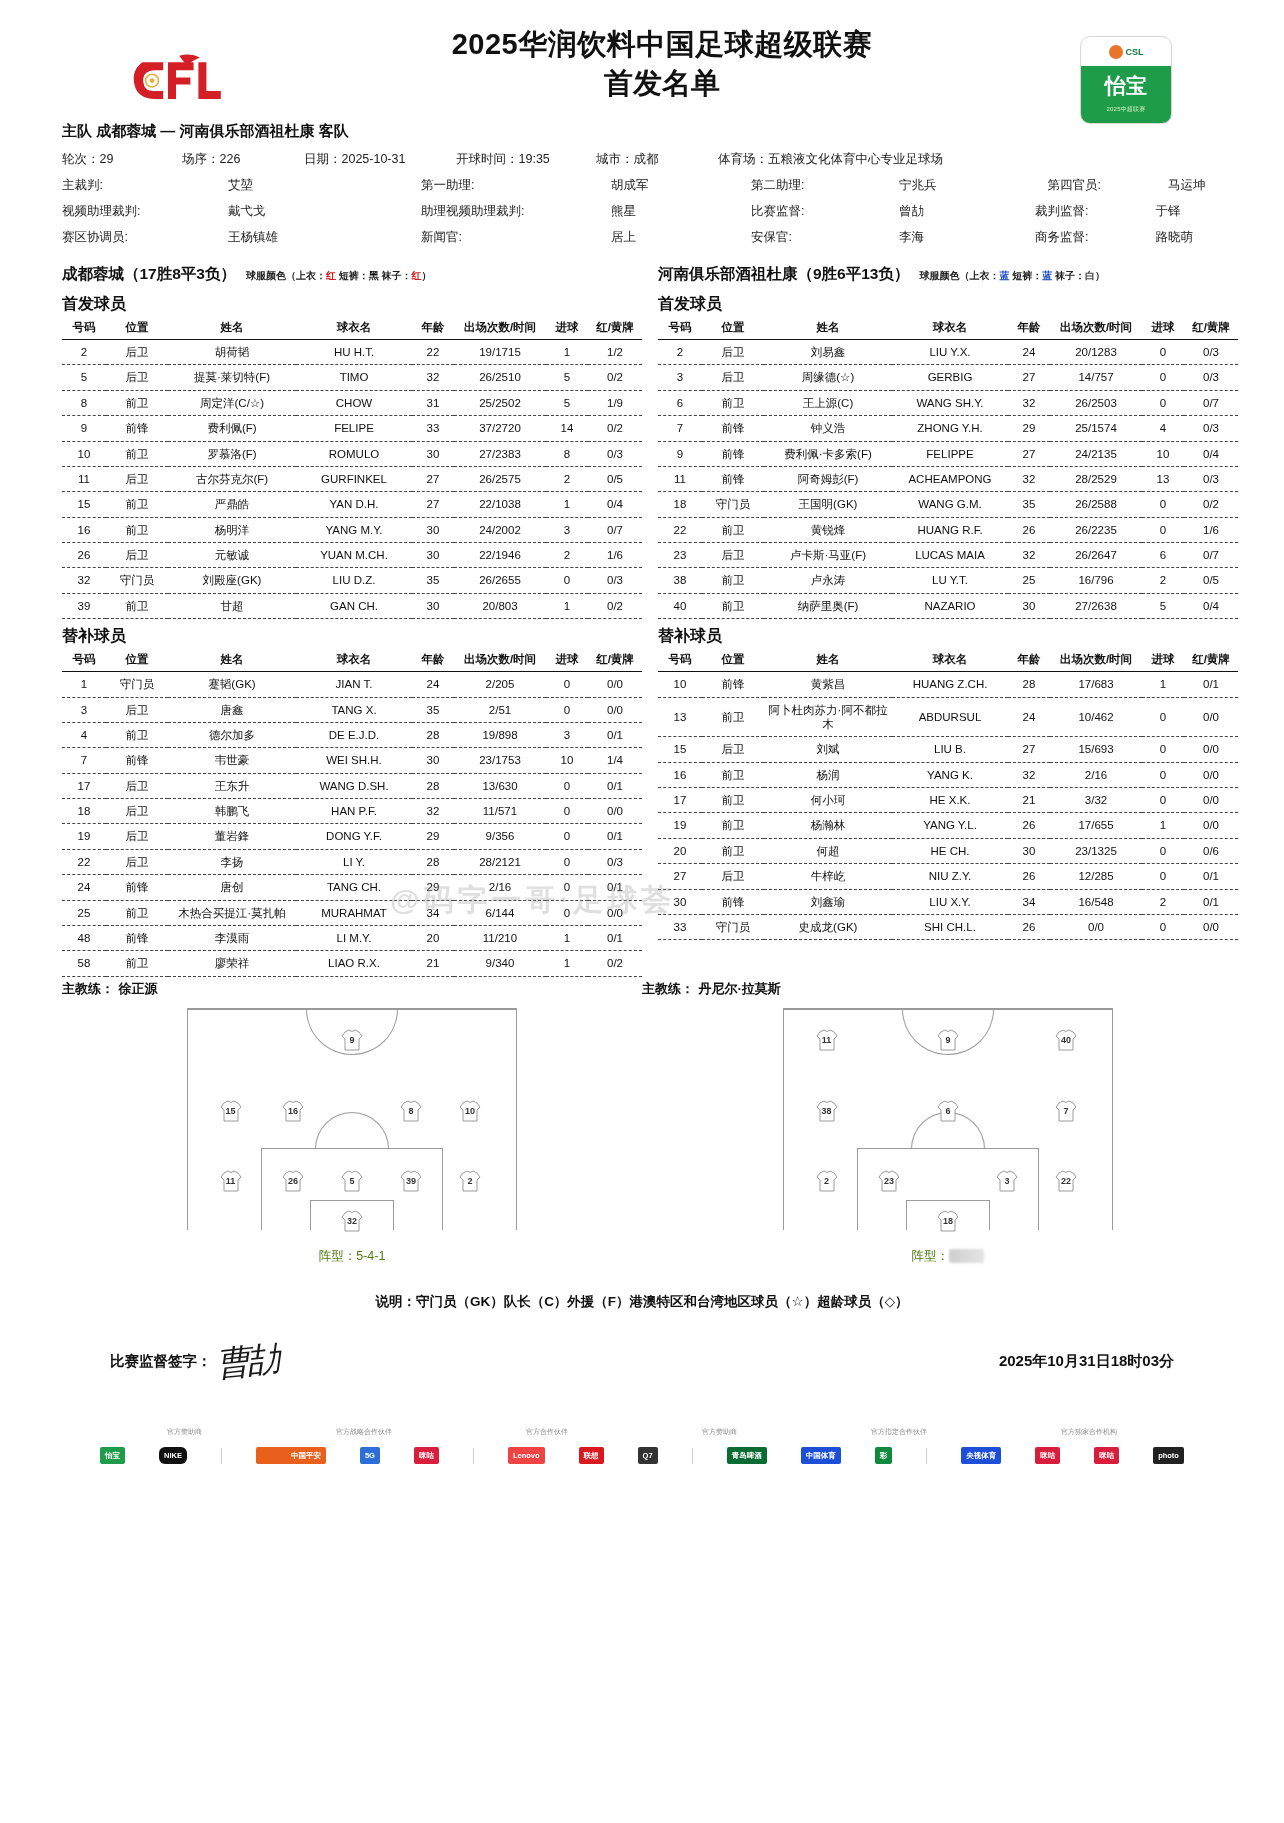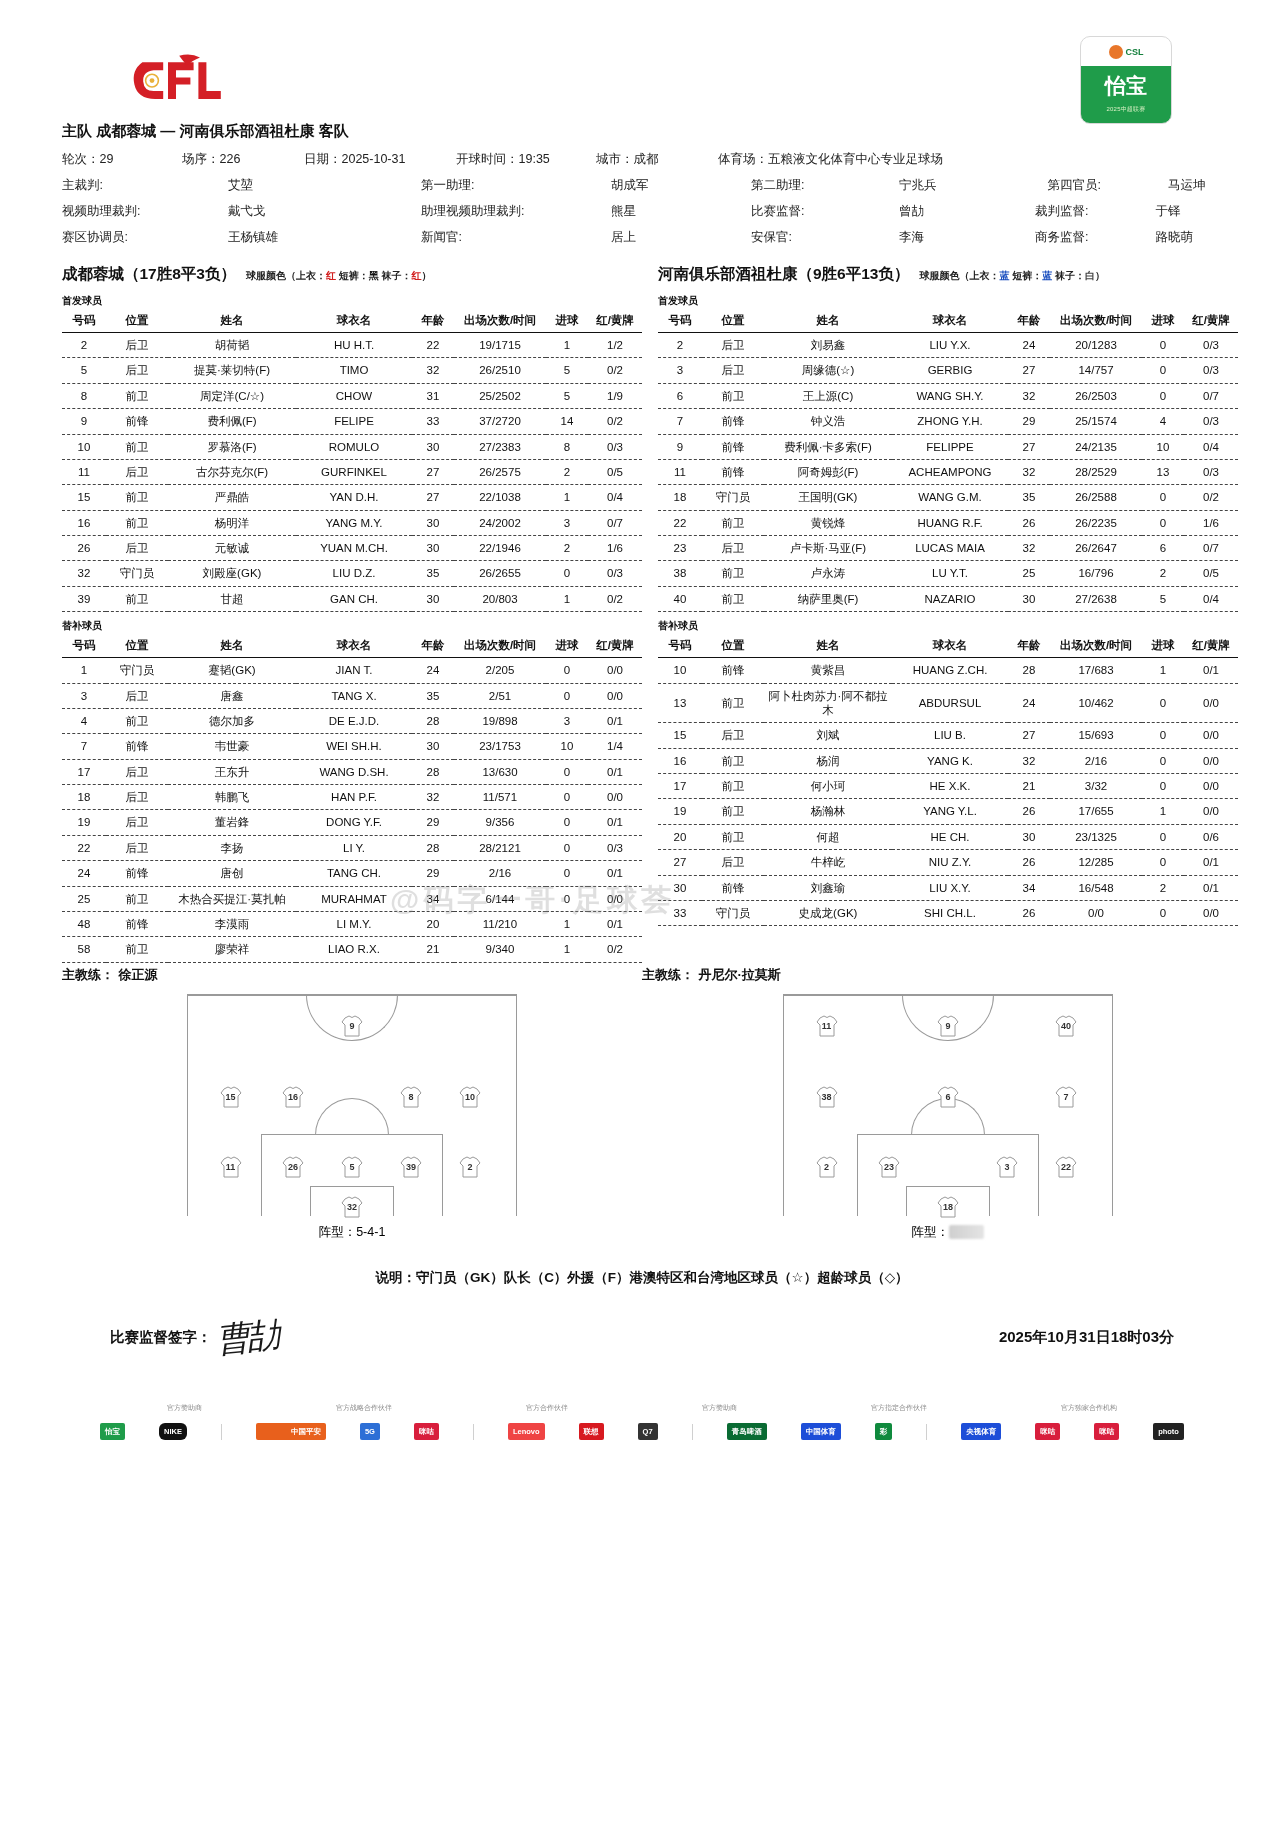--- a/index.html
+++ b/index.html
@@ -114,21 +114,21 @@
     font-size: 15.5px; font-weight: bold; color: #111; white-space: nowrap;
   }
   .kit-colors {
     font-size: 10px; font-weight: bold; color: #222; white-space: nowrap;
   }
   .kit-red { color: #d21f1f; }
   .kit-black { color: #111; }
   .kit-blue { color: #1b4fbf; }
   .kit-white { color: #444; }
   .section-label {
-    font-size: 10px; font-weight: bold; color: #111;
+    font-size: 16px; font-weight: bold; color: #111;
     margin: 7px 0 4px 0;
   }
 
   table.roster {
     width: 100%;
     border-collapse: collapse;
     font-size: 11.5px;
     color: #111;
     table-layout: fixed;
   }
@@ -208,22 +208,22 @@
     transform: translate(-50%, -50%);
   }
   .shirt svg { display: block; width: 26px; height: 26px; }
   .shirt .snum {
     position: absolute; left: 0; right: 0; top: 9px;
     text-align: center;
     font-size: 9px; font-weight: bold; color: #333;
     line-height: 1;
   }
   .formation-txt {
-    margin-top: 8px;
-    font-size: 12.5px; color: #000000;
+    margin-top: 18px;
+    font-size: 12.5px; color: #4d7c0f;
   }
   .formation-blur {
     color: transparent;
     background: linear-gradient(90deg, #cfcfcf, #e4e4e4);
     border-radius: 2px;
     padding: 0 16px;
     filter: blur(1.2px);
   }
 
   
@@ -299,20 +299,24 @@
       <svg viewBox="0 0 120 70" width="96" height="58" aria-hidden="true">
         <path d="M18 14 Q4 24 8 42 Q12 60 34 60 L44 60 L44 50 L32 50 Q20 50 19 38 Q18 26 32 24 L44 24 L44 14 Z" fill="#d41f26"></path>
         <path d="M50 14 L50 60 L60 60 L60 42 L78 42 L78 33 L60 33 L60 24 L82 24 L82 14 Z" fill="#d41f26"></path>
         <path d="M88 14 L98 14 L98 50 L116 50 L116 60 L88 60 Z" fill="#d41f26"></path>
         <path d="M64 6 Q78 2 90 8 Q80 12 74 18 Q68 12 64 6 Z" fill="#d41f26"></path>
         <circle cx="30" cy="37" r="8" fill="none" stroke="#e9b13a" stroke-width="2"></circle>
         <circle cx="30" cy="37" r="3" fill="#e9b13a"></circle>
       </svg>
     </div>
 
+    <div class="title-wrap">
+      <div class="title-main">2025华润饮料中国足球超级联赛</div>
+      <div class="title-sub">首发名单</div>
+    </div>
 
     <div class="yibao-logo">
       <div class="yibao-top">
         <span class="yibao-ball"></span>
         <span class="yibao-csl">CSL</span>
       </div>
       <div class="yibao-mid">怡宝</div>
       <div class="yibao-bot">2025中超联赛</div>
     </div>
   </div>

